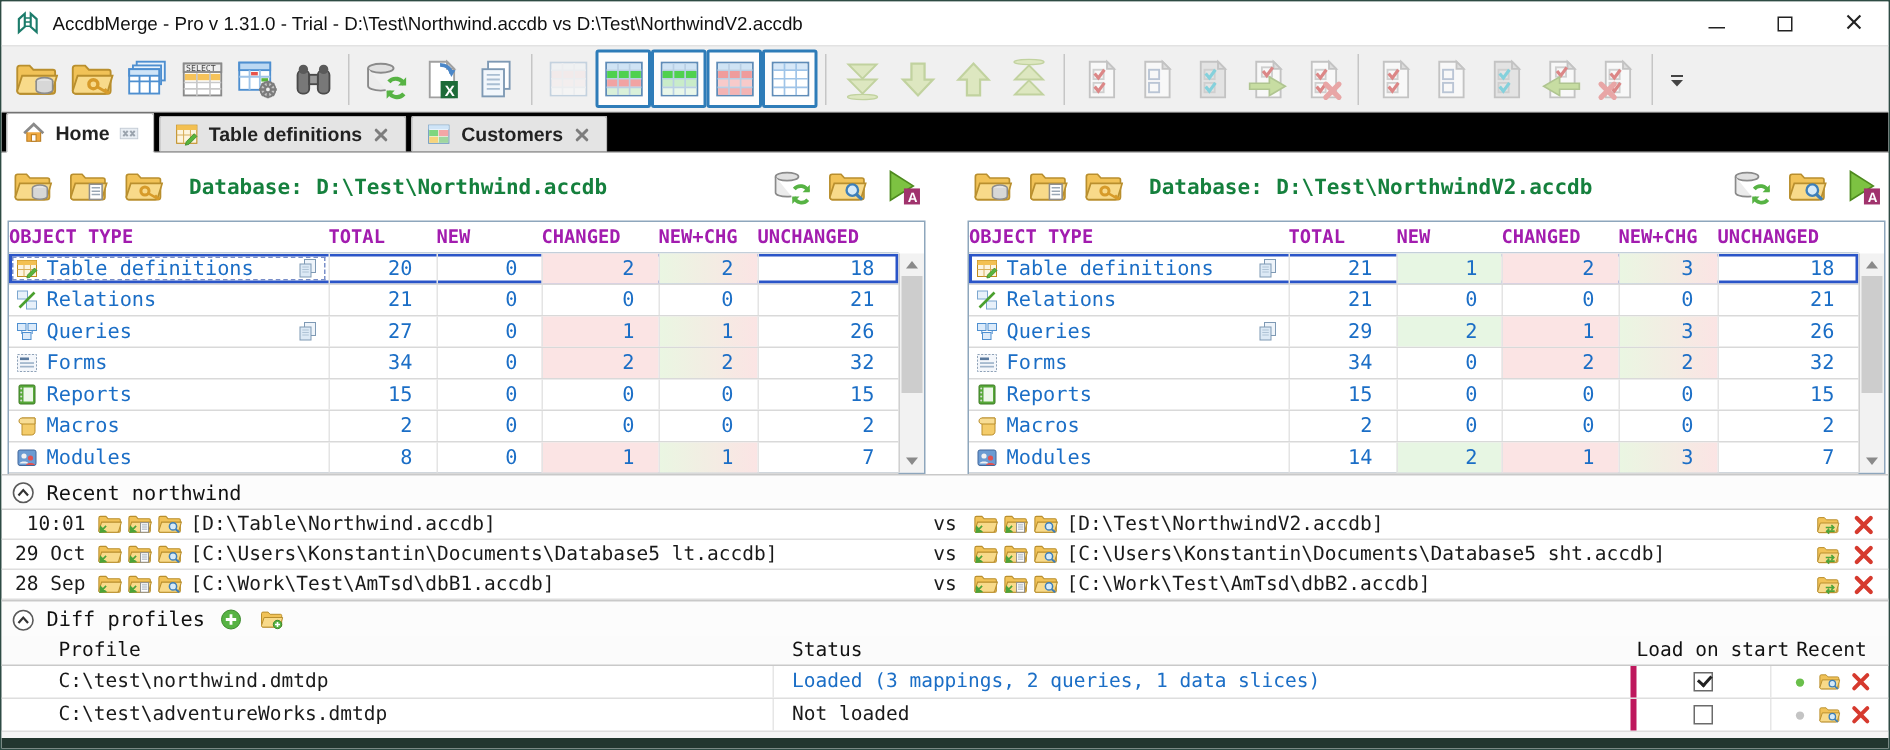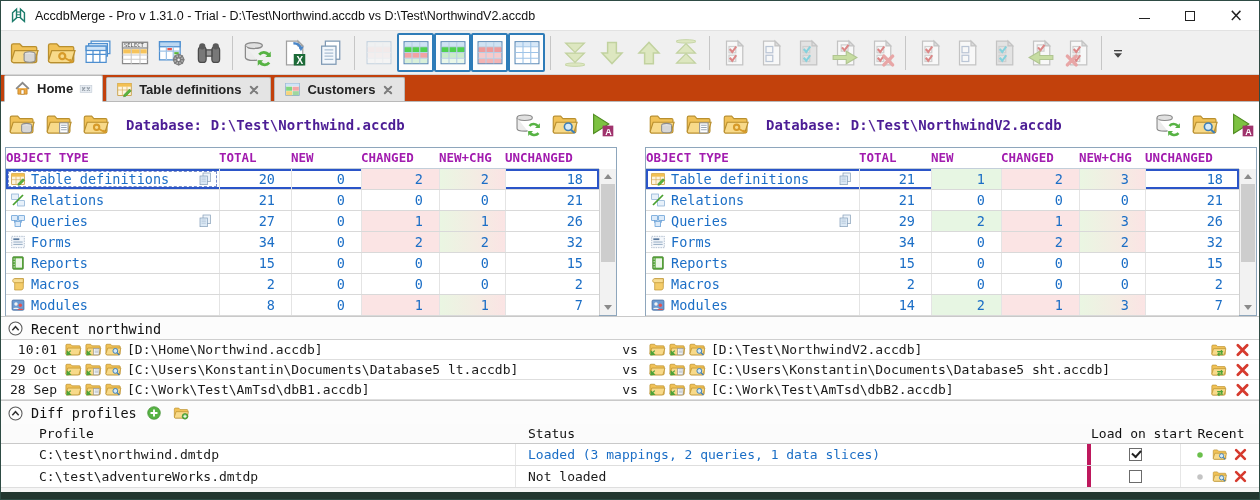--- a/index.html
+++ b/index.html
@@ -26,38 +26,38 @@
     display:flex; align-items:center; padding:0 4px; flex:none; }
   .tb-btn{ width:37px; height:39px; display:flex; align-items:center; justify-content:center;
     border:1px solid transparent; border-radius:2px; flex:none; }
   .tb-btn .icon{ width:30px; height:30px; }
   .tb-btn.active{ border:2px solid #2e7cb8; background:#fdfdfd; }
   .tb-btn.dim{ opacity:.55; }
   .tb-sep{ width:1px; height:34px; background:#c6c6c6; margin:0 5px; flex:none; }
   .tb-btn.small{ width:22px; } .tb-btn.small .icon{ width:16px; height:16px; }
 
   
-  .tabbar{ height:27px; background:#c2410c; display:flex; align-items:flex-end; padding-left:3px;
+  .tabbar{ height:27px; background:#000000; display:flex; align-items:flex-end; padding-left:3px;
     border-bottom:1px solid #b9b9b9; flex:none; }
   .tab{ height:24px; display:flex; align-items:center; gap:6px; padding:0 9px;
     border:1px solid #b9b9b9; border-bottom:none; background:#e4e4e4; margin-right:3px;
     font-family:"Liberation Sans", sans-serif; font-size:13px; font-weight:bold; color:#222;
     border-radius:2px 2px 0 0; position:relative; }
   .tab.active{ background:#fff; height:27px; margin-bottom:-1px; border-bottom:1px solid #fff; }
   .tab .icon{ width:17px; height:17px; }
   .tab .close{ width:14px; height:14px; }
 
   
   .panels{ display:flex; flex:none; height:214px; background:#fff; }
   .panel{ width:630px; flex:none; }
   .panel.pleft{ padding:0 14px 0 4px; }
   .panel.pright{ padding:0 4px 0 14px; }
   .panel-head{ height:45px; display:flex; align-items:center; gap:5px; }
   .panel-head .tb-btn{ width:32px; height:36px; } .panel-head .tb-btn .icon{ width:27px; height:27px; }
-  .db-label,.db-path{ font-size:14px; font-weight:bold; color:#4c1d95; white-space:nowrap; }
+  .db-label,.db-path{ font-size:14px; font-weight:bold; color:#15803d; white-space:nowrap; }
   .db-label{ margin:0 4px 0 10px; }
   .ph-space{ flex:1 1 auto; }
 
   .obj-box{ position:relative; height:169px; border:1px solid #8ea6bc; background:#fff; }
   .ot-grid{ display:grid; grid-template-columns:213px 72px 70px 78px 66px 1fr; }
   .ot-headrow{ height:21px; border-bottom:1px solid #c3cfda; }
   .ot-headrow .hcell{ font-size:12.5px; font-weight:bold; color:#a21caf; text-align:left;
     line-height:20px; white-space:nowrap; overflow:hidden; }
   .ot-row{ height:21px; border-bottom:1px solid #d9d9d9; position:relative; width:calc(100% - 17px); }
   .ot-row .cell{ border-left:1px solid #e4e4e4; font-size:13.5px; line-height:20px; color:#1b6ec6; }
@@ -885,21 +885,21 @@
               <rect x="13" y="10.5" width="7.5" height="9" fill="#fff" stroke="#8d8d8d" stroke-width=".9"></rect>
               <path d="M14.3 12.6h5M14.3 14.6h5M14.3 16.6h5" stroke="#9aa7b5" stroke-width=".9"></path>
             </svg></span>
           <span class="icon"><svg viewBox="0 0 24 24">
               <path d="M2 6c0-.8.6-1.4 1.4-1.4h5.2l2 2.2H21c.7 0 1.2.5 1.2 1.2V18c0 .9-.7 1.6-1.6 1.6H3.6C2.7 19.6 2 18.9 2 18z" fill="#f1c257" stroke="#b98f2e"></path>
               <path d="M2 18l2.6-8h18.6l-2.5 8.2c-.2.8-.9 1.4-1.7 1.4H3.6C2.7 19.6 2 18.9 2 18z" fill="#f8da8a" stroke="#b98f2e"></path>
               <circle cx="15.3" cy="14" r="3.4" fill="#d6eaf8" stroke="#3e7fb8" stroke-width="1.4"></circle>
               <path d="M17.8 16.6l3.3 3" stroke="#3e7fb8" stroke-width="1.9"></path>
             </svg></span>
         </div>
-        <div class="rpath">[D:\Home\Northwind.accdb]</div>
+        <div class="rpath">[D:\Table\Northwind.accdb]</div>
         <div class="vs">vs</div>
         <div class="ricons">
           <span class="icon"><svg viewBox="0 0 24 24">
               <path d="M2 6c0-.8.6-1.4 1.4-1.4h5.2l2 2.2H21c.7 0 1.2.5 1.2 1.2V18c0 .9-.7 1.6-1.6 1.6H3.6C2.7 19.6 2 18.9 2 18z" fill="#f1c257" stroke="#b98f2e"></path>
               <path d="M2 18l2.6-8h18.6l-2.5 8.2c-.2.8-.9 1.4-1.7 1.4H3.6C2.7 19.6 2 18.9 2 18z" fill="#f8da8a" stroke="#b98f2e"></path>
               <path d="M8.8 13.6L3.6 19M3.8 14.6l-.4 4.8 4.8-.5z" stroke="#4da339" fill="#4da339" stroke-width="1.6"></path>
             </svg></span>
           <span class="icon"><svg viewBox="0 0 24 24">
               <path d="M2 6c0-.8.6-1.4 1.4-1.4h5.2l2 2.2H21c.7 0 1.2.5 1.2 1.2V18c0 .9-.7 1.6-1.6 1.6H3.6C2.7 19.6 2 18.9 2 18z" fill="#f1c257" stroke="#b98f2e"></path>
               <path d="M2 18l2.6-8h18.6l-2.5 8.2c-.2.8-.9 1.4-1.7 1.4H3.6C2.7 19.6 2 18.9 2 18z" fill="#f8da8a" stroke="#b98f2e"></path>

